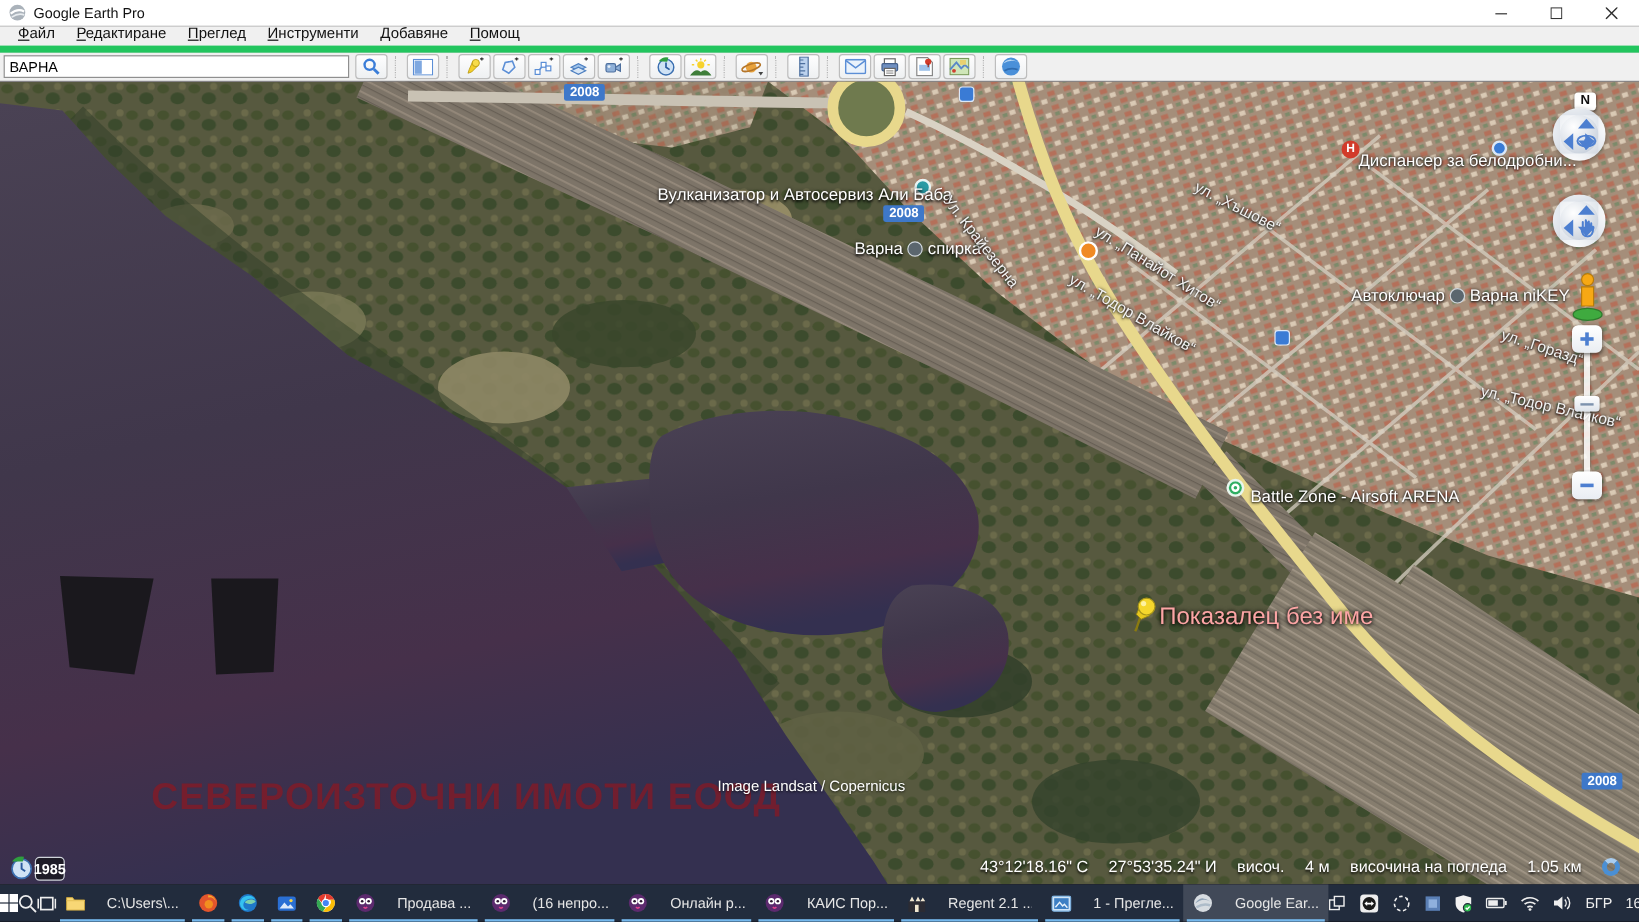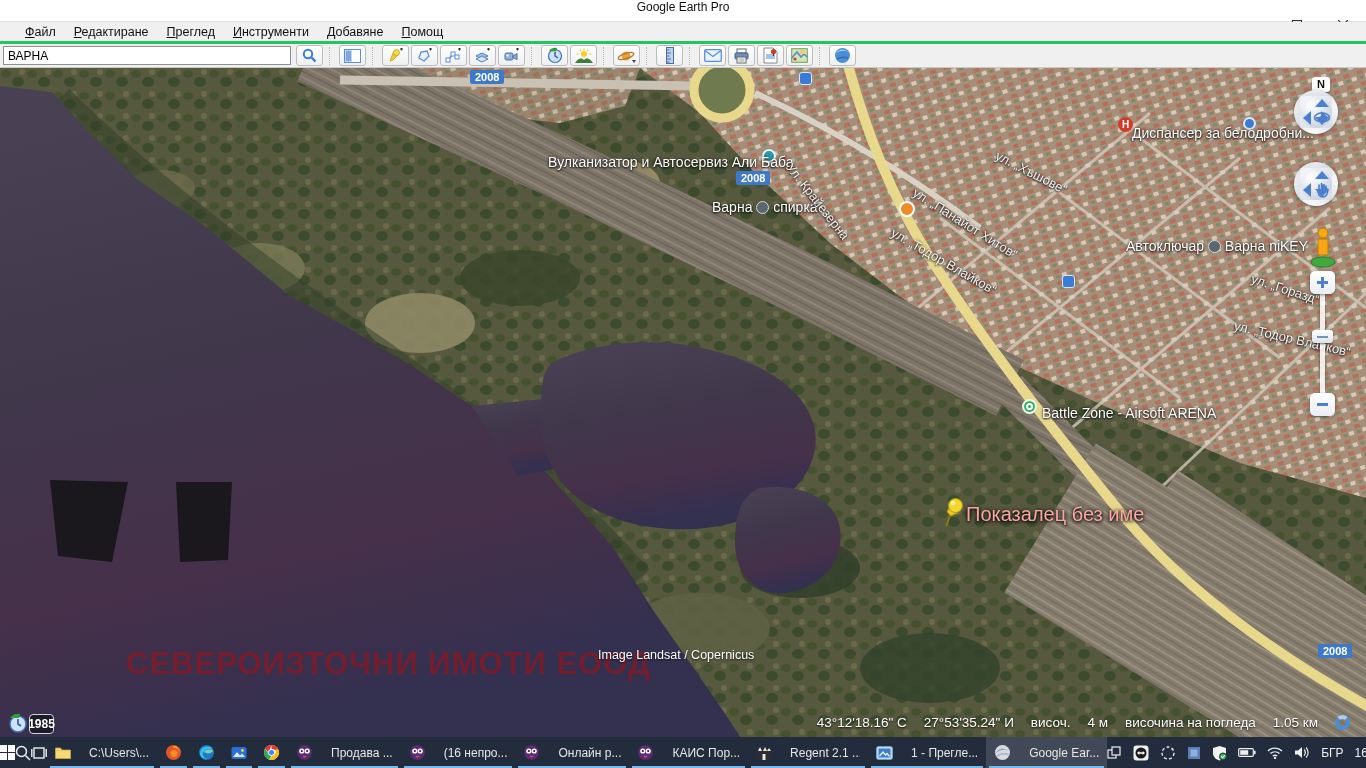--- a/index.html
+++ b/index.html
@@ -1,26 +1,26 @@
 <!DOCTYPE html>
 <html><head>
 <meta charset="utf-8">
 <style>
   * { margin:0; padding:0; box-sizing:border-box; }
   html,body { width:1366px; height:768px; overflow:hidden; font-family:"Liberation Sans", sans-serif; background:#000; }
 
   
-  .titlebar { position:absolute; left:0; top:0; width:1366px; height:22px; background:#ffffff; display:flex; align-items:center; border-bottom:1px solid #e3e3e3;flex-direction:column; }
+  .titlebar { position:absolute; left:0; top:0; width:1366px; height:22px; background:#ffffff; display:flex; align-items:center; border-bottom:1px solid #e3e3e3; }
   .titlebar .appico { width:15px; height:15px; margin:0 6px 0 7px; }
   .titlebar .ttl { font-size:12px; color:#111; }
   .wincontrols { margin-left:auto; display:flex; height:22px; }
   .winbtn { width:46px; height:22px; display:flex; align-items:center; justify-content:center; }
 
   
-  .menubar { position:absolute; left:0; top:22px; width:1366px; height:22px; background:#f0f0f0; display:flex; align-items:flex-start; padding-left:16px; border-bottom:3px solid #22c55e; }
+  .menubar { position:absolute; left:0; top:22px; width:1366px; height:22px; background:#f0f0f0; display:flex; align-items:flex-end; padding-left:6px; border-bottom:6px solid #22c55e; }
   .menu-item { display:inline-block; font-size:12.5px; color:#111; padding:3px 9px; }
   .menu-item::first-letter { text-decoration:underline; }
 
   
   .toolbar { position:absolute; left:0; top:44px; width:1366px; height:24px; background:#f0f0f0; display:flex; align-items:center; border-bottom:1px solid #c9c9c9; }
   .searchbox { width:288px; height:19px; margin-left:3px; border:1px solid #8f8f8f; background:#fff; font-size:12px; padding:0 4px; font-family:"Liberation Sans",sans-serif; }
   .tbtn { width:27px; height:21px; margin:0 1px; border:1px solid #bdbdbd; border-radius:3px; background:linear-gradient(#fefefe,#eef0f2); display:flex; align-items:center; justify-content:center; }
   .tsep { width:4px; height:18px; margin:0 5px; border-left:1px dotted #b5b5b5; }
 
   

